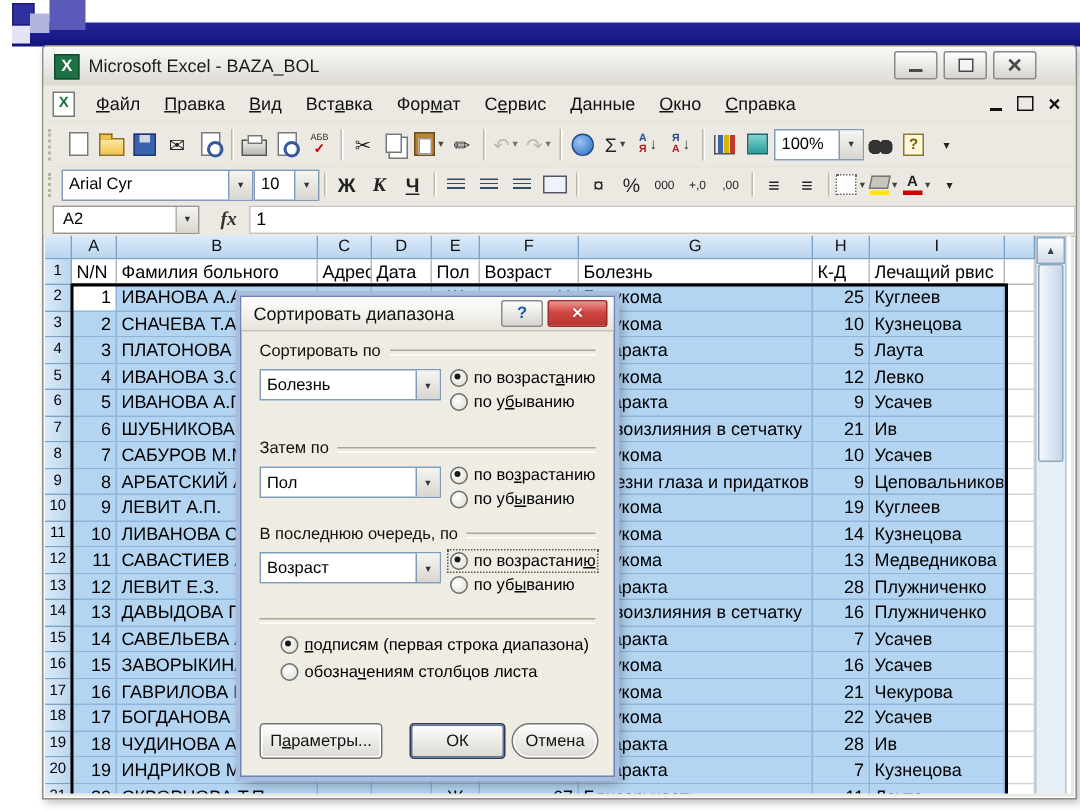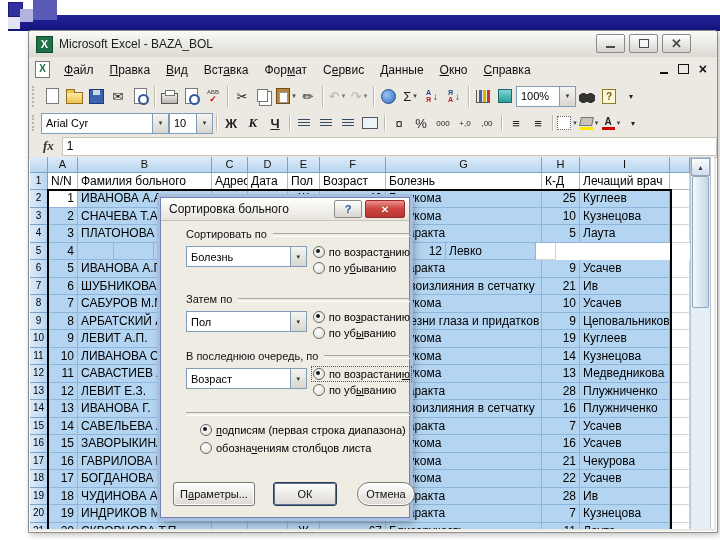--- a/index.html
+++ b/index.html
@@ -133,21 +133,21 @@
        border:1px solid #6b84b4;box-shadow:0 0 0 3px #a9bddf,3px 4px 9px rgba(0,0,0,.40);}
   .dlg-title{position:absolute;left:0;top:0;width:100%;height:22px;display:flex;align-items:center;
              background:linear-gradient(#ffffff,#e7e4dc);border-bottom:1px solid #c5c2ba;}
   .dlg-title .ttxt{font-size:12px;color:#111;margin-left:8px;flex:1;}
   .dlg-help{width:26px;height:16px;margin-right:3px;border:1px solid #8b8b8b;border-radius:2px;
             background:linear-gradient(#fdfdfd,#d8d5ce);color:#1c5aa0;font-weight:bold;font-size:11px;
             display:flex;align-items:center;justify-content:center;}
   .dlg-close{width:38px;height:16px;margin-right:4px;border:1px solid #9b2b28;border-radius:2px;
              background:linear-gradient(#ee9390,#cf4743 45%,#b63631);color:#fff;font-weight:bold;font-size:10px;
              display:flex;align-items:center;justify-content:center;text-shadow:0 0 1px #5a1210;}
-  .grp{position:absolute;left:25px;width:224px;}
+  .grp{position:absolute;left:12px;width:224px;}
   .grp-head{display:flex;align-items:center;}
   .grp-head .glabel{font-size:11px;color:#111;white-space:nowrap;margin-right:6px;}
   .grp-head .gline{flex:1;height:2px;border-top:1px solid #a9a69c;border-bottom:1px solid #fff;margin-top:2px;}
   .grp-body{display:flex;margin-top:6px;align-items:flex-start;}
   .dcombo{width:122px;}
   .radios{margin-left:6px;display:flex;flex-direction:column;gap:4px;}
   .radio-row{display:flex;align-items:center;gap:4px;font-size:11px;white-space:nowrap;}
   .rdot{width:10px;height:10px;border-radius:50%;background:radial-gradient(circle at 35% 35%,#fff,#dcdcd4);
         border:1px solid #6a6a6a;position:relative;flex:none;}
   .rdot.on::after{content:"";position:absolute;left:2px;top:2px;width:4px;height:4px;border-radius:50%;background:#1a1a1a;}
@@ -364,20 +364,26 @@
           <span class="cbar" style="background: rgb(208, 0, 0);"></span>
         </span>
         <span class="dd">▾</span>
       </div>
       <div class="tbtn">
         <span class=" small-txt">▾</span>
       </div>
     </div>
 
   <div class="abs fbar">
+    <div class="namebox">
+      <span class="nval">A2</span>
+      <span class="nbtn">
+          <span>▾</span>
+        </span>
+    </div>
     <span class="fxsym">fx</span>
     <div class="fval">1</div>
   </div>
 
   <div class="abs sheet">
     <div class="colhdr-row">
         <div class="hcell" style="width: 18px;"></div>
         <div class="hcell" style="width: 30px;">A</div>
         <div class="hcell" style="width: 134px;">B</div>
         <div class="hcell" style="width: 36px;">C</div>
@@ -393,21 +399,21 @@
         <div class="grow hdr">
           <div class="gut">1</div>
           <div class="cell whitehdr" style="width: 30px;">N/N</div>
           <div class="cell whitehdr" style="width: 134px;">Фамилия больного</div>
           <div class="cell whitehdr" style="width: 36px;">Адрес</div>
           <div class="cell whitehdr" style="width: 40px;">Дата</div>
           <div class="cell whitehdr" style="width: 32px;">Пол</div>
           <div class="cell whitehdr" style="width: 66px;">Возраст</div>
           <div class="cell whitehdr" style="width: 156px;">Болезнь</div>
           <div class="cell whitehdr" style="width: 38px;">К-Д</div>
-          <div class="cell whitehdr" style="width: 90px;">Лечащий врач</div>
+          <div class="cell whitehdr" style="width: 90px;">Лечащий рвис</div>
           <div class="cell sparec" style="width: 20px; border-bottom: 1px solid rgb(184, 184, 184);"></div>
         </div>
         <div class="grow">
           <div class="gut">2</div>
           <div class="cell ar active" style="width: 30px;">1</div>
           <div class="cell " style="width: 134px;">ИВАНОВА А.А.</div>
           <div class="cell " style="width: 36px;"></div>
           <div class="cell " style="width: 40px;"></div>
           <div class="cell ac" style="width: 32px;">Ж</div>
           <div class="cell ar" style="width: 66px;">46</div>
@@ -438,20 +444,21 @@
           <div class="cell ac" style="width: 32px;"></div>
           <div class="cell ar" style="width: 66px;"></div>
           <div class="cell " style="width: 156px;">Катаракта</div>
           <div class="cell ar" style="width: 38px;">5</div>
           <div class="cell " style="width: 90px;">Лаута</div>
           <div class="cell sparec" style="width: 20px;"></div>
         </div>
         <div class="grow">
           <div class="gut">5</div>
           <div class="cell ar" style="width: 30px;">4</div>
+          <div class="cell " style="width: 134px;">ИВАНОВА З.О</div>
           <div class="cell " style="width: 36px;"></div>
           <div class="cell " style="width: 40px;"></div>
           <div class="cell ac" style="width: 32px;"></div>
           <div class="cell ar" style="width: 66px;"></div>
           <div class="cell " style="width: 156px;">Глаукома</div>
           <div class="cell ar" style="width: 38px;">12</div>
           <div class="cell " style="width: 90px;">Левко</div>
           <div class="cell sparec" style="width: 20px;"></div>
         </div>
         <div class="grow">
@@ -554,21 +561,21 @@
           <div class="cell ac" style="width: 32px;"></div>
           <div class="cell ar" style="width: 66px;"></div>
           <div class="cell " style="width: 156px;">Катаракта</div>
           <div class="cell ar" style="width: 38px;">28</div>
           <div class="cell " style="width: 90px;">Плужниченко</div>
           <div class="cell sparec" style="width: 20px;"></div>
         </div>
         <div class="grow">
           <div class="gut">14</div>
           <div class="cell ar" style="width: 30px;">13</div>
-          <div class="cell " style="width: 134px;">ИВАНОВА Г.</div>
+          <div class="cell " style="width: 134px;">ДАВЫДОВА Г.</div>
           <div class="cell " style="width: 36px;"></div>
           <div class="cell " style="width: 40px;"></div>
           <div class="cell ac" style="width: 32px;"></div>
           <div class="cell ar" style="width: 66px;"></div>
           <div class="cell " style="width: 156px;">Кровоизлияния в сетчатку</div>
           <div class="cell ar" style="width: 38px;">16</div>
           <div class="cell " style="width: 90px;">Плужниченко</div>
           <div class="cell sparec" style="width: 20px;"></div>
         </div>
         <div class="grow">
@@ -668,21 +675,21 @@
       <div class="vsb-up">
           <span>▲</span>
         </div>
       <div class="vsb-thumb"></div>
     </div>
   </div>
 </div>
 
 <div class="abs dlg">
   <div class="dlg-title">
-    <span class="ttxt">Сортировка больного</span>
+    <span class="ttxt">Сортировать диапазона</span>
     <div class="dlg-help">
         <span>?</span>
       </div>
     <div class="dlg-close">
         <span>✕</span>
       </div>
   </div>
 
   <div class="grp" style="top:30px;">
     <div class="grp-head">
@@ -775,17 +782,17 @@
     </div>
   </div>
 
   <div class="dlg-btns">
     <div class="dbtn" style="left:12px;width:80px;">
         <span>П<u>а</u>раметры...</span>
       </div>
     <div class="dbtn def" style="left:112px;width:62px;">
         <span>ОК</span>
       </div>
-    <div class="dbtn" style="left:196px;width:56px;border-radius:12px;">
+    <div class="dbtn" style="left:180px;width:56px;border-radius:12px;">
         <span>Отмена</span>
       </div>
   </div>
 </div>
 
 </body></html>

